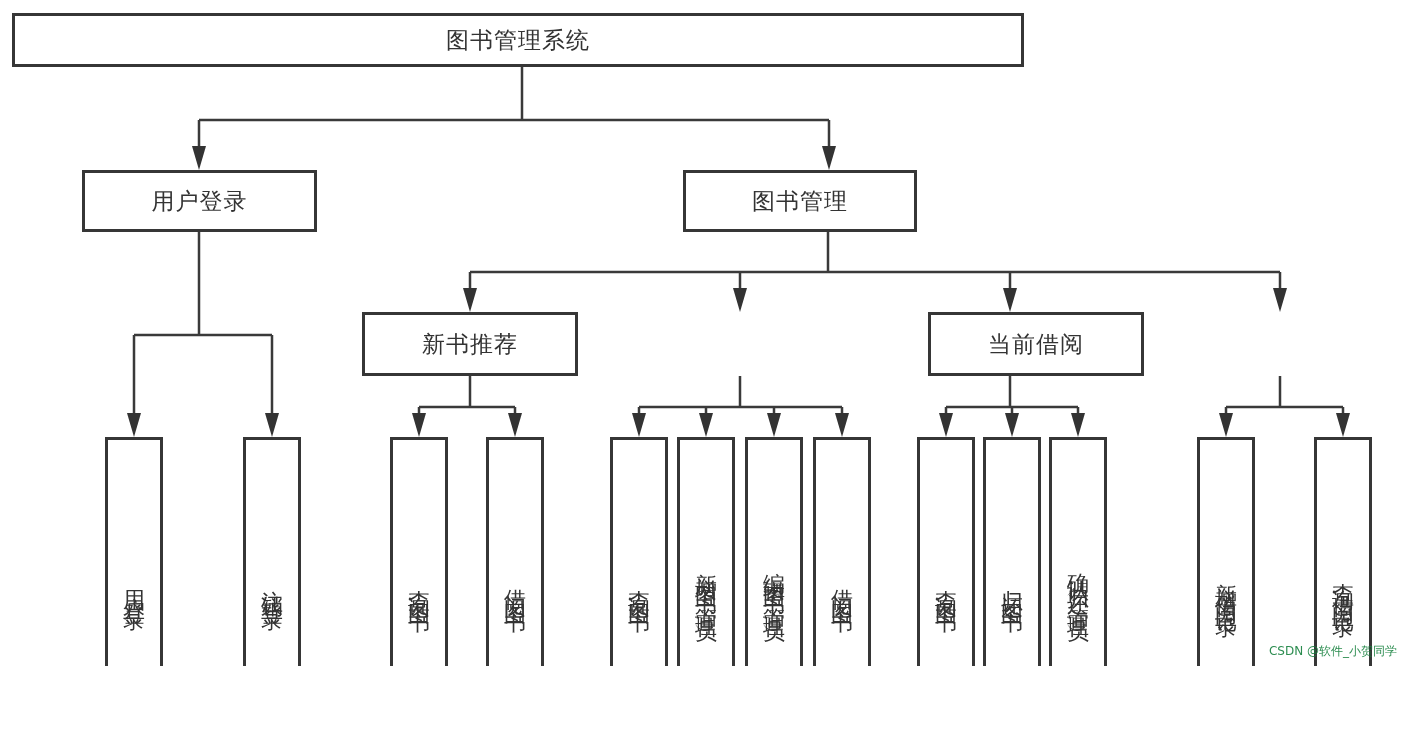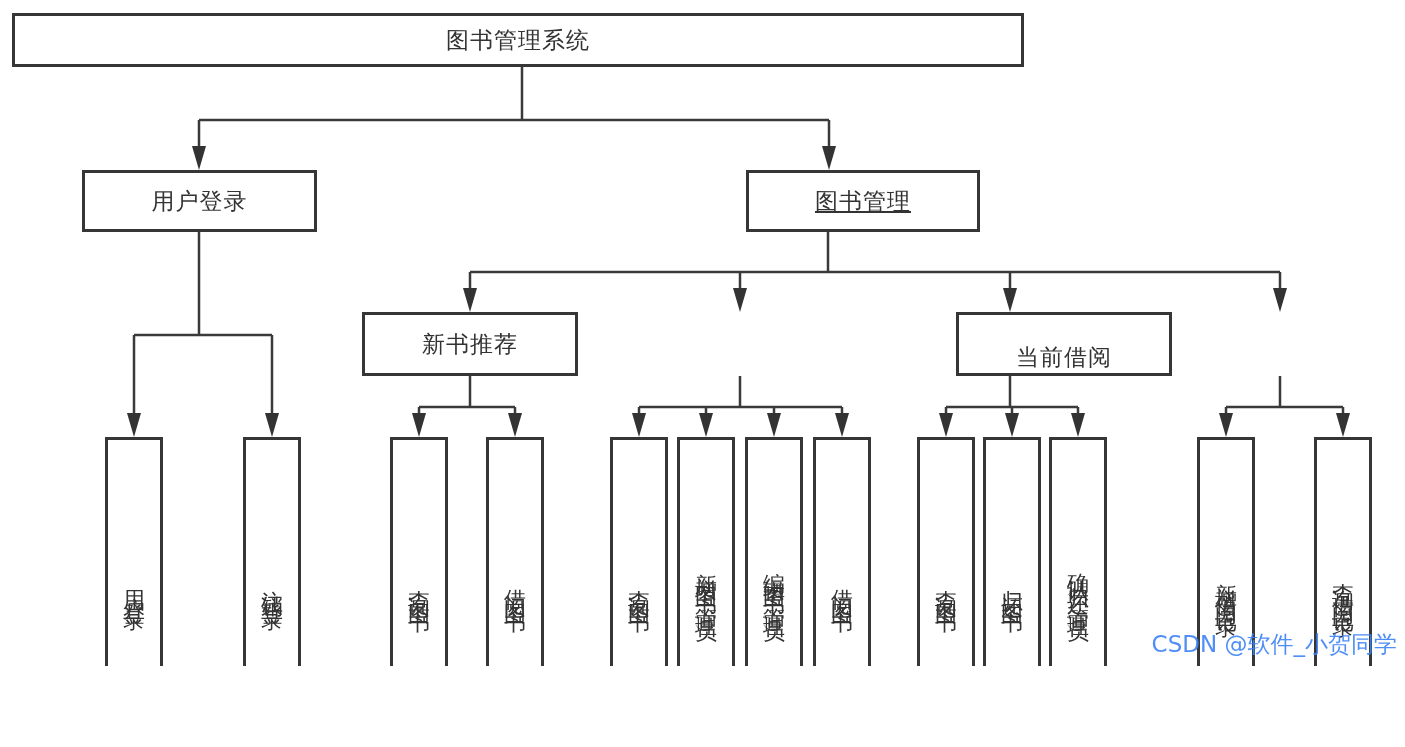--- a/index.html
+++ b/index.html
@@ -33,25 +33,25 @@
     z-index: 1;
   }
   .hlabel {
     font-size: 23px;
     letter-spacing: 1px;
     white-space: nowrap;
   }
   .root-box   { left: 12px;  top: 13px;  width: 1012px; height: 54px; }
   .l1-box     { top: 170px; height: 62px; }
   .l1-a       { left: 82px;  width: 235px; }
-  .l1-b       { left: 746px; width: 234px; text-decoration: underline; }
+  .l1-b       { left: 683px; width: 234px; }
   .l2-box     { top: 312px; height: 64px; width: 216px; }
   .l2-0 { left: 362px; align-items: center; }
   .l2-1 { left: 632px; }
-  .l2-2 { left: 956px; align-items: flex-end; }
+  .l2-2 { left: 928px; }
   .l2-3 { left: 1172px; }
   .leaf-box   { top: 437px; height: 298px; width: 58px; }
   .vtext {
     writing-mode: vertical-rl;
     text-orientation: mixed;
     font-size: 22px;
     letter-spacing: 7px;
     line-height: 1;
     color: #333333;
   }
@@ -66,22 +66,22 @@
   .leaf-8  { left: 917px; }
   .leaf-9  { left: 983px; }
   .leaf-10 { left: 1049px; }
   .leaf-11 { left: 1197px; }
   .leaf-12 { left: 1314px; }
   .watermark {
     position: absolute;
     right: 8px;
     bottom: 6px;
     z-index: 3;
-    font-size: 23px;
-    color: #3b82f6;
+    font-size: 12px;
+    color: #15803d;
     opacity: 0.9;
     white-space: nowrap;
   }
 </style>
 </head>
 <body>
 
 <div class="canvas">
 
   <svg class="connectors" viewBox="0 0 1405 747" xmlns="http://www.w3.org/2000/svg">

